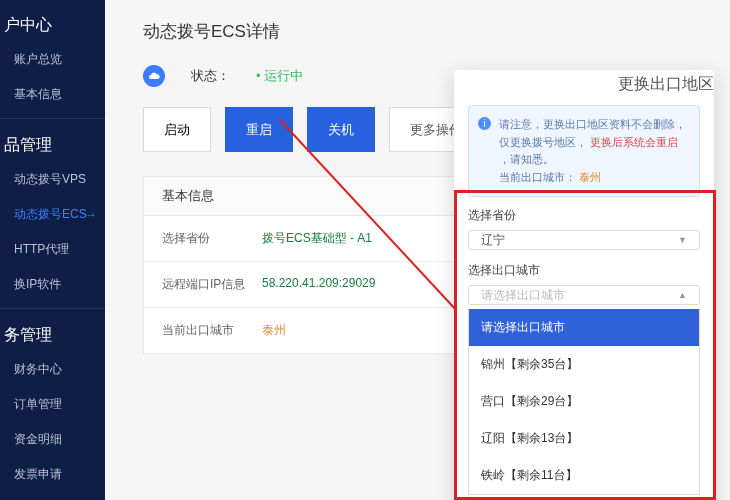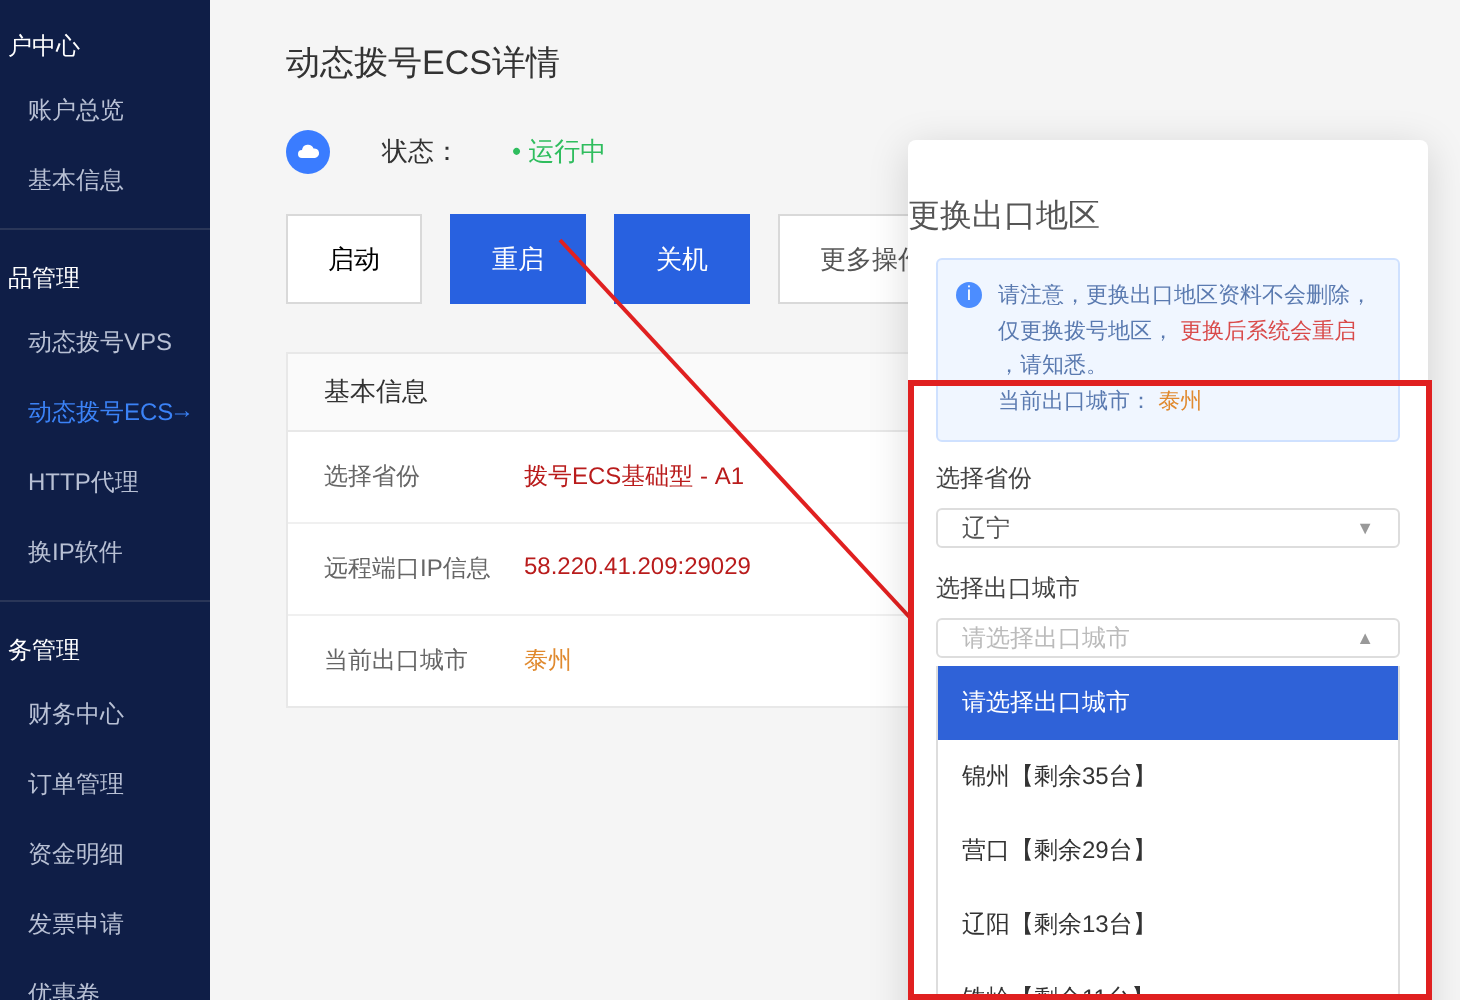--- a/index.html
+++ b/index.html
@@ -1,18 +1,18 @@
 <!DOCTYPE html>
 <html><head>
 <meta charset="utf-8">
 <style>
 * { margin: 0; padding: 0; box-sizing: border-box; }
 body { font-family: "Microsoft YaHei", -apple-system, sans-serif; font-size: 13px; color: #333; background: #f5f5f5; width: 730px; height: 500px; overflow: hidden; position: relative; }
 .sidebar { position: absolute; left: 0; top: 0; width: 105px; height: 500px; background: #0f1e47; color: #b8c0d4; padding-top: 5px; }
-.sidebar-group { font-size: 12px; color: #c1c8da; padding: 8px 0 8px 8px; }
+.sidebar-group { font-size: 16px; color: #c1c8da; padding: 8px 0 8px 8px; }
 .sidebar-group.header { color: #fff; font-weight: 400; padding: 10px 0 6px 4px; }
 .sidebar-item { font-size: 12px; padding: 9px 0 9px 14px; cursor: pointer; position: relative; }
 .sidebar-item.active { color: #3b82f6; }
 .sidebar-item.active::after { content: "→"; position: absolute; right: 8px; }
 .sidebar-divider { height: 1px; background: #2a3658; margin: 6px 0; }
 .main { position: absolute; left: 105px; top: 0; right: 0; height: 500px; padding: 20px 38px; }
 .page-title { font-size: 17px; color: #333; margin-bottom: 22px; }
 .status-row { display: flex; align-items: center; gap: 26px; margin-bottom: 20px; }
 .status-badge { width: 22px; height: 22px; border-radius: 50%; background: #3a7cff; display: flex; align-items: center; justify-content: center; }
 .status-badge svg { width: 12px; height: 12px; fill: #fff; }
@@ -22,24 +22,24 @@
 .action-row { display: flex; gap: 14px; margin-bottom: 24px; }
 .btn { height: 45px; padding: 0 20px; border: 1px solid #d9d9d9; background: #fff; font-size: 13px; cursor: pointer; display: flex; align-items: center; gap: 6px; }
 .btn.primary { background: #2861e0; color: #fff; border-color: #2861e0; }
 .btn.more { color: #555; }
 .btn .chev { color: #4c8dff; }
 .info-section { border: 1px solid #e8e8e8; background: #fff; }
 .info-header { background: #fafafa; padding: 10px 18px; font-weight: 500; border-bottom: 1px solid #e8e8e8; }
 .info-row { display: flex; padding: 14px 18px; border-bottom: 1px solid #f0f0f0; font-size: 12px; }
 .info-row:last-child { border-bottom: none; }
 .info-key { width: 100px; color: #666; }
-.info-val { color: #b91c1c; }
+.info-val { color: #15803d; }
 .info-val.orange { color: #e08a2f; }
 .modal { position: absolute; right: 16px; top: 70px; width: 260px; background: #fff; border-radius: 4px; box-shadow: 0 4px 20px rgba(0,0,0,0.15); padding-bottom: 10px; z-index: 10; }
-.modal-title { text-align: left; font-size: 16px; padding: 28px 0 10px; font-family: serif; color: #555; }
+.modal-title { text-align: right; font-size: 16px; padding: 4px 0 10px; font-family: serif; color: #555; }
 .modal-notice { background: #f0f6ff; border: 1px solid #cfe1ff; border-radius: 3px; margin: 0 14px 10px; padding: 10px 10px 10px 30px; font-size: 11px; color: #5a7ab0; line-height: 1.6; position: relative; }
 .modal-notice .info-icon { position: absolute; left: 9px; top: 11px; width: 13px; height: 13px; border-radius: 50%; background: #4c8dff; color: #fff; text-align: center; font-size: 10px; line-height: 13px; }
 .modal-notice .red { color: #d94a4a; }
 .modal-notice .orange { color: #e08a2f; }
 .field-group { margin: 0 14px 12px; }
 .field-label { font-size: 12px; margin-bottom: 6px; color: #444; }
 .select-box { height: 20px; border: 1px solid #ddd; border-radius: 3px; display: flex; align-items: center; justify-content: space-between; padding: 0 12px; font-size: 12px; color: #555; cursor: pointer; }
 .select-box .tri { color: #999; font-size: 9px; }
 .select-box.placeholder { color: #bbb; }
 .dropdown-panel { margin: -8px 14px 0; border: 1px solid #ddd; border-top: none; max-height: 200px; overflow-y: auto; background: #fff; }

